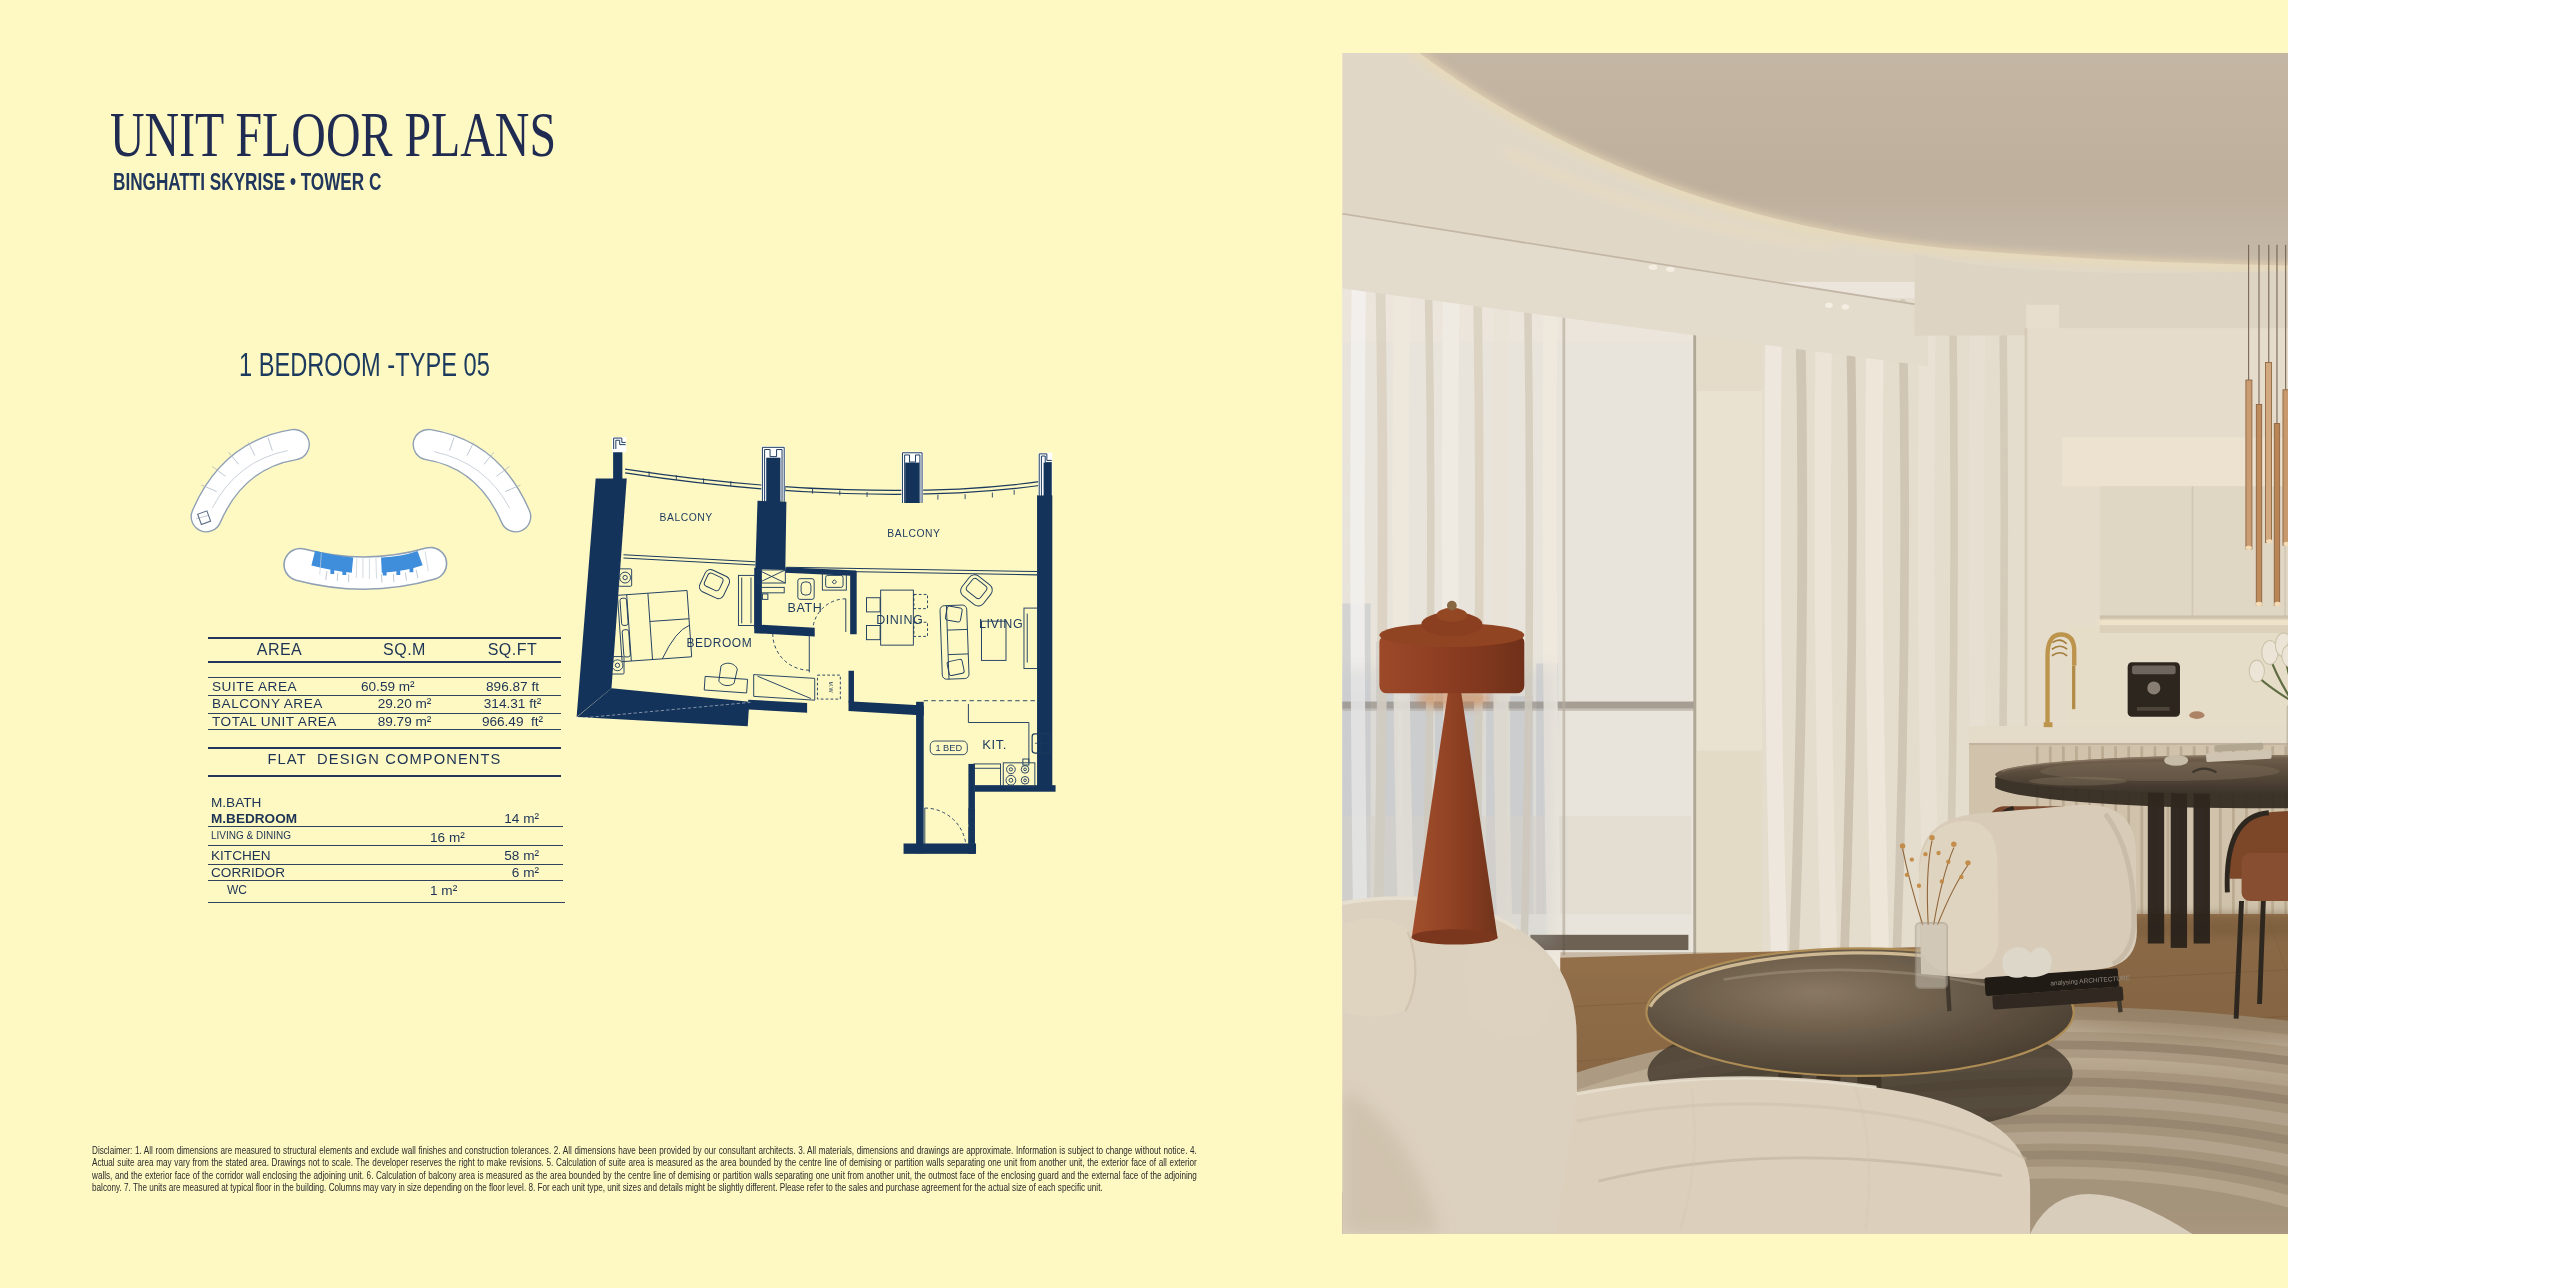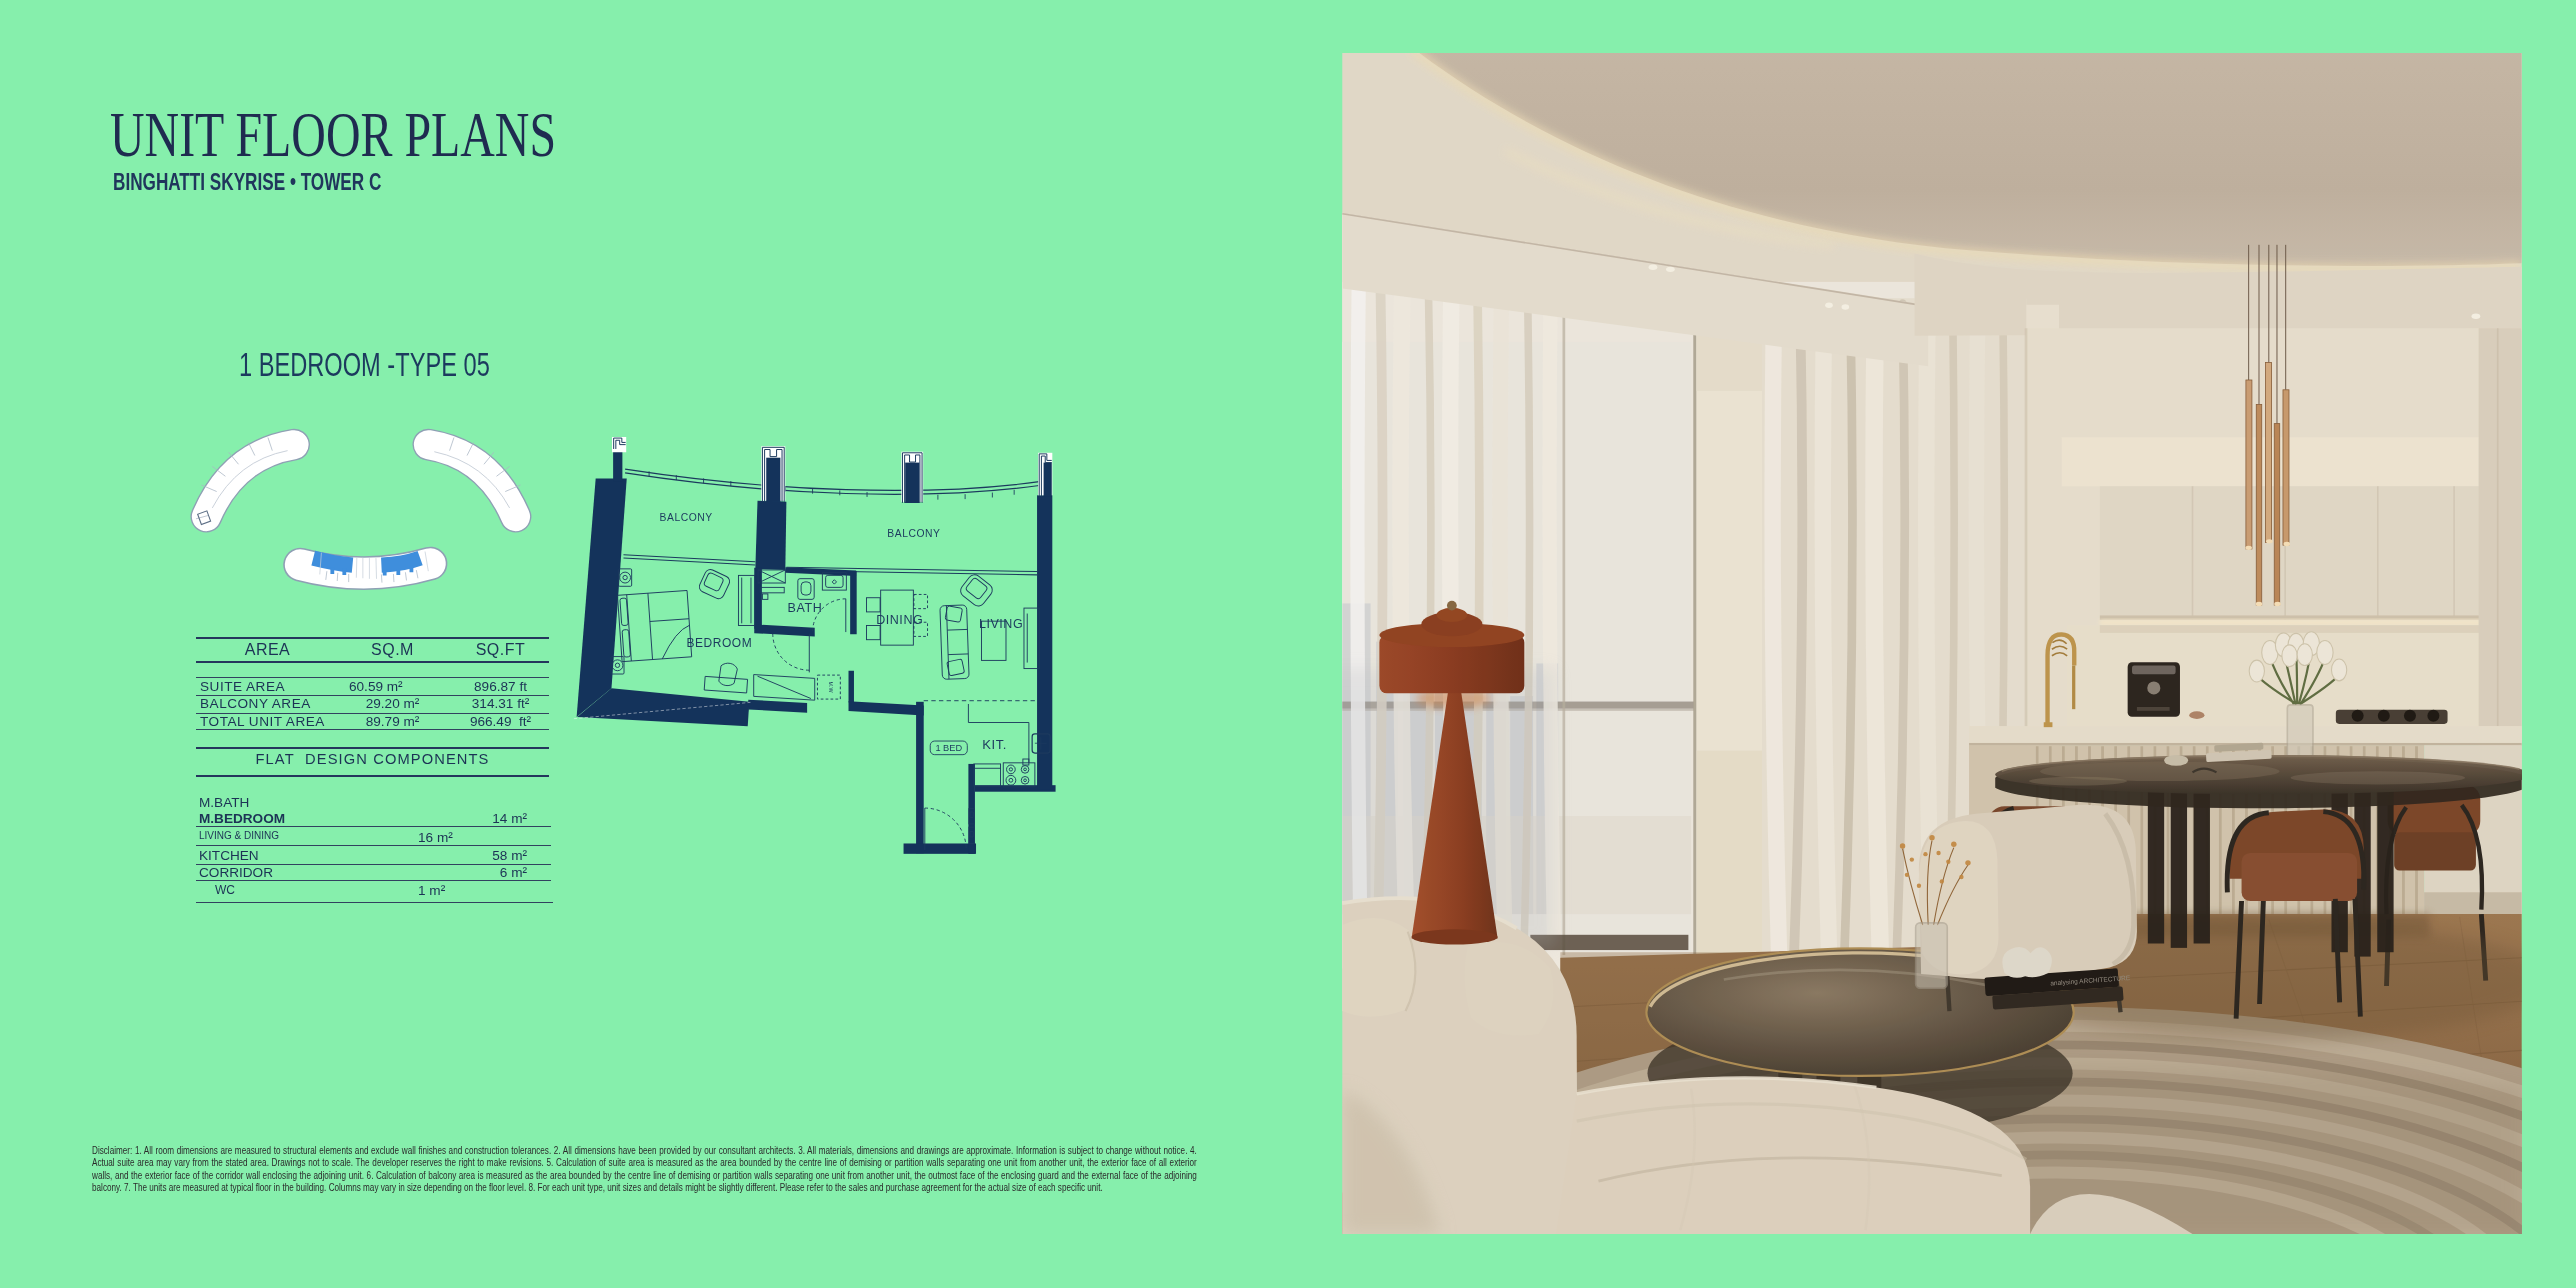--- a/index.html
+++ b/index.html
@@ -1,16 +1,16 @@
 <!DOCTYPE html>
 <html style="font-size:8.7px"><head>
 <meta charset="utf-8">
 <style>
   html,body{margin:0;padding:0;background:#ffffff;}
-  #page{position:relative;width:2576px;height:1288px;background:#86efac;overflow:hidden;
+  #page{position:relative;width:2288px;height:1288px;background:#fef9c3;overflow:hidden;
         font-family:"Liberation Sans", sans-serif;}
   .abs{position:absolute;}
 </style>
 </head>
 <body>
 <div id="page">
 
   <div class="abs" style="left:110px;top:99px;font-family:'Liberation Serif',serif;font-size:63px;color:#1f2b50;white-space:nowrap;transform:scaleX(0.76);transform-origin:left top;">UNIT FLOOR PLANS</div>
 
   <div class="abs" style="left:113px;top:168px;font-size:24.5px;font-weight:bold;color:#20365c;white-space:nowrap;transform:scaleX(0.70);transform-origin:left top;">BINGHATTI SKYRISE • TOWER C</div>
@@ -251,21 +251,21 @@
       <text x="1476" y="1124" font-size="23" text-anchor="middle" letter-spacing="1">BATH</text>
       <text x="1650" y="1145" font-size="23" text-anchor="middle" letter-spacing="1">DINING</text>
       <text x="1836" y="1153" font-size="23" text-anchor="middle" letter-spacing="1">LIVING</text>
       <text x="1824" y="1375" font-size="24" text-anchor="middle" letter-spacing="1">KIT.</text>
 
       <rect x="1706" y="1360" width="68" height="25" rx="8" fill="none" stroke="#1c3a5e" stroke-width="1.6"></rect>
       <text x="1740" y="1378" font-size="17" text-anchor="middle">1 BED</text>
     </g>
   </svg>
 
-  <div class="abs" style="left:4px;top:0;width:654px;height:927px;color:#1c3355;white-space:nowrap;">
+  <div class="abs" style="left:16px;top:0;width:654px;height:927px;color:#1c3355;white-space:nowrap;">
     <div class="abs" style="left:192px;top:637px;width:353px;height:1.6px;background:#24365c;"></div>
     <div class="abs" style="left:220px;top:641px;width:87px;text-align:center;font-size:16px;letter-spacing:0.5px;">AREA</div>
     <div class="abs" style="left:345px;top:641px;width:87px;text-align:center;font-size:16px;letter-spacing:0.5px;">SQ.M</div>
     <div class="abs" style="left:453px;top:641px;width:87px;text-align:center;font-size:16px;letter-spacing:0.5px;">SQ.FT</div>
     <div class="abs" style="left:192px;top:661px;width:353px;height:1.6px;background:#24365c;"></div>
     <div class="abs" style="left:192px;top:677px;width:353px;height:1.1px;background:#31425f;"></div>
 
     <div class="abs" style="left:196px;top:679px;font-size:13.6px;letter-spacing:0.5px;">SUITE AREA</div>
     <div class="abs" style="left:345px;top:679px;width:87px;text-align:left;font-size:13.6px;">60.59 m²</div>
     <div class="abs" style="left:453px;top:679px;width:87px;text-align:center;font-size:13.6px;">896.87 ft</div>

